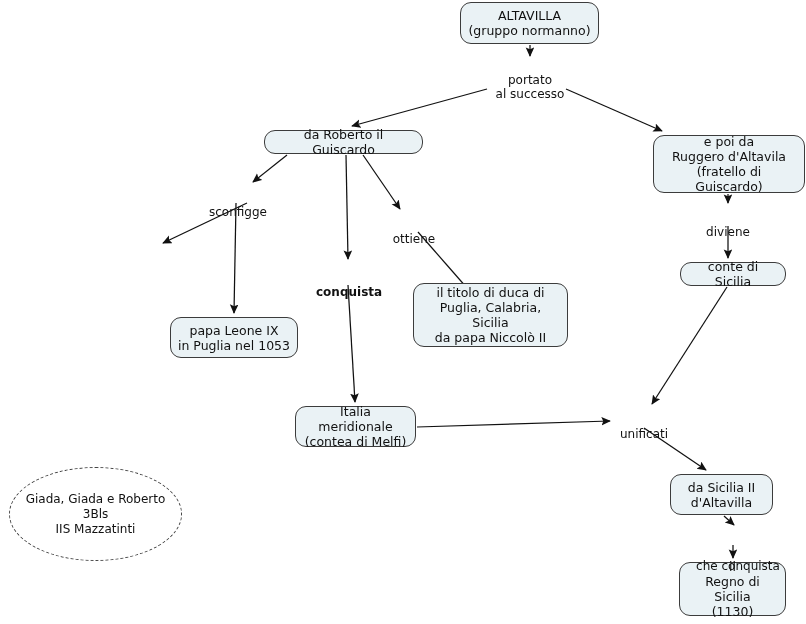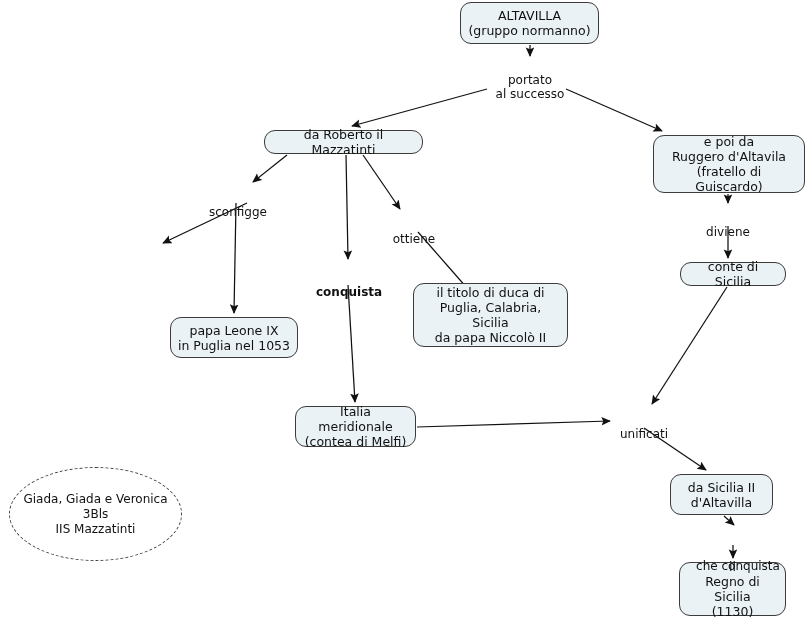--- a/index.html
+++ b/index.html
@@ -120,21 +120,21 @@
       <line x1="733" y1="545" x2="733" y2="558" marker-end="url(#ahb)"></line>
     </g>
   </svg>
 
   <div class="node" style="left:460px; top:2px; width:139px; height:42px;">
     <span>ALTAVILLA
 (gruppo normanno)</span>
   </div>
 
   <div class="node" style="left:264px; top:130px; width:159px; height:24px;">
-    <span>da Roberto il Mazzatinti</span>
+    <span>da Roberto il Guiscardo</span>
   </div>
 
   <div class="node" style="left:653px; top:135px; width:152px; height:58px;">
     <span>e poi da
 Ruggero d'Altavila
 (fratello di Guiscardo)</span>
   </div>
 
 
   <div class="node" style="left:170px; top:317px; width:128px; height:41px;">
@@ -191,18 +191,18 @@
 
   <div class="edge-label" style="left:617px; top:412px; width:54px;">
     <span>unificati</span>
   </div>
 
   <div class="edge-label" style="left:692px; top:544px; width:92px;">
     <span>che conquista</span>
   </div>
 
   <div class="credits" style="left:9px; top:467px; width:173px; height:94px;">
-    <span>Giada, Giada e Veronica
+    <span>Giada, Giada e Roberto
 3Bls
 IIS Mazzatinti</span>
   </div>
 
 </div>
 
 </body></html>

